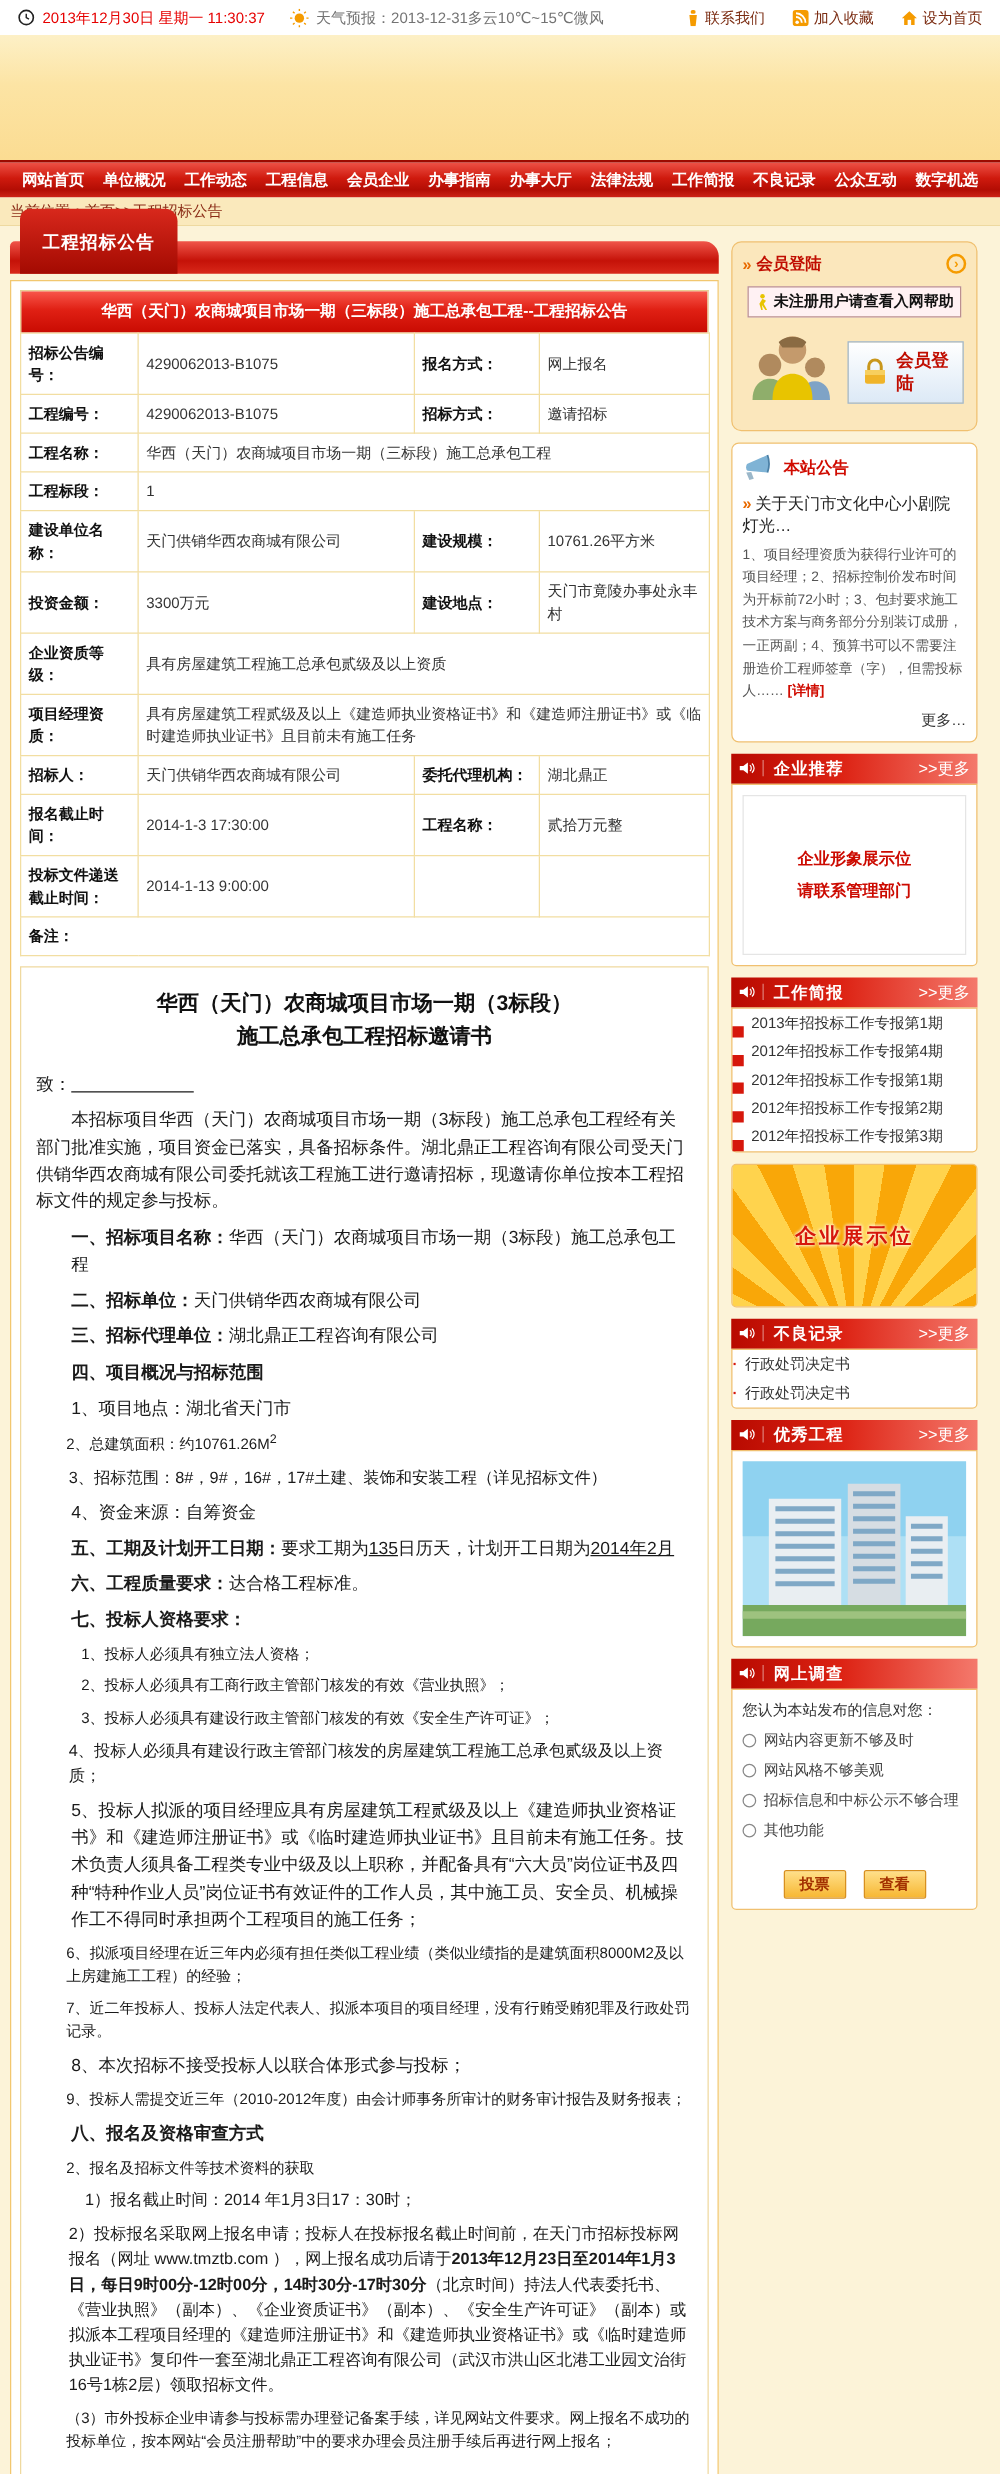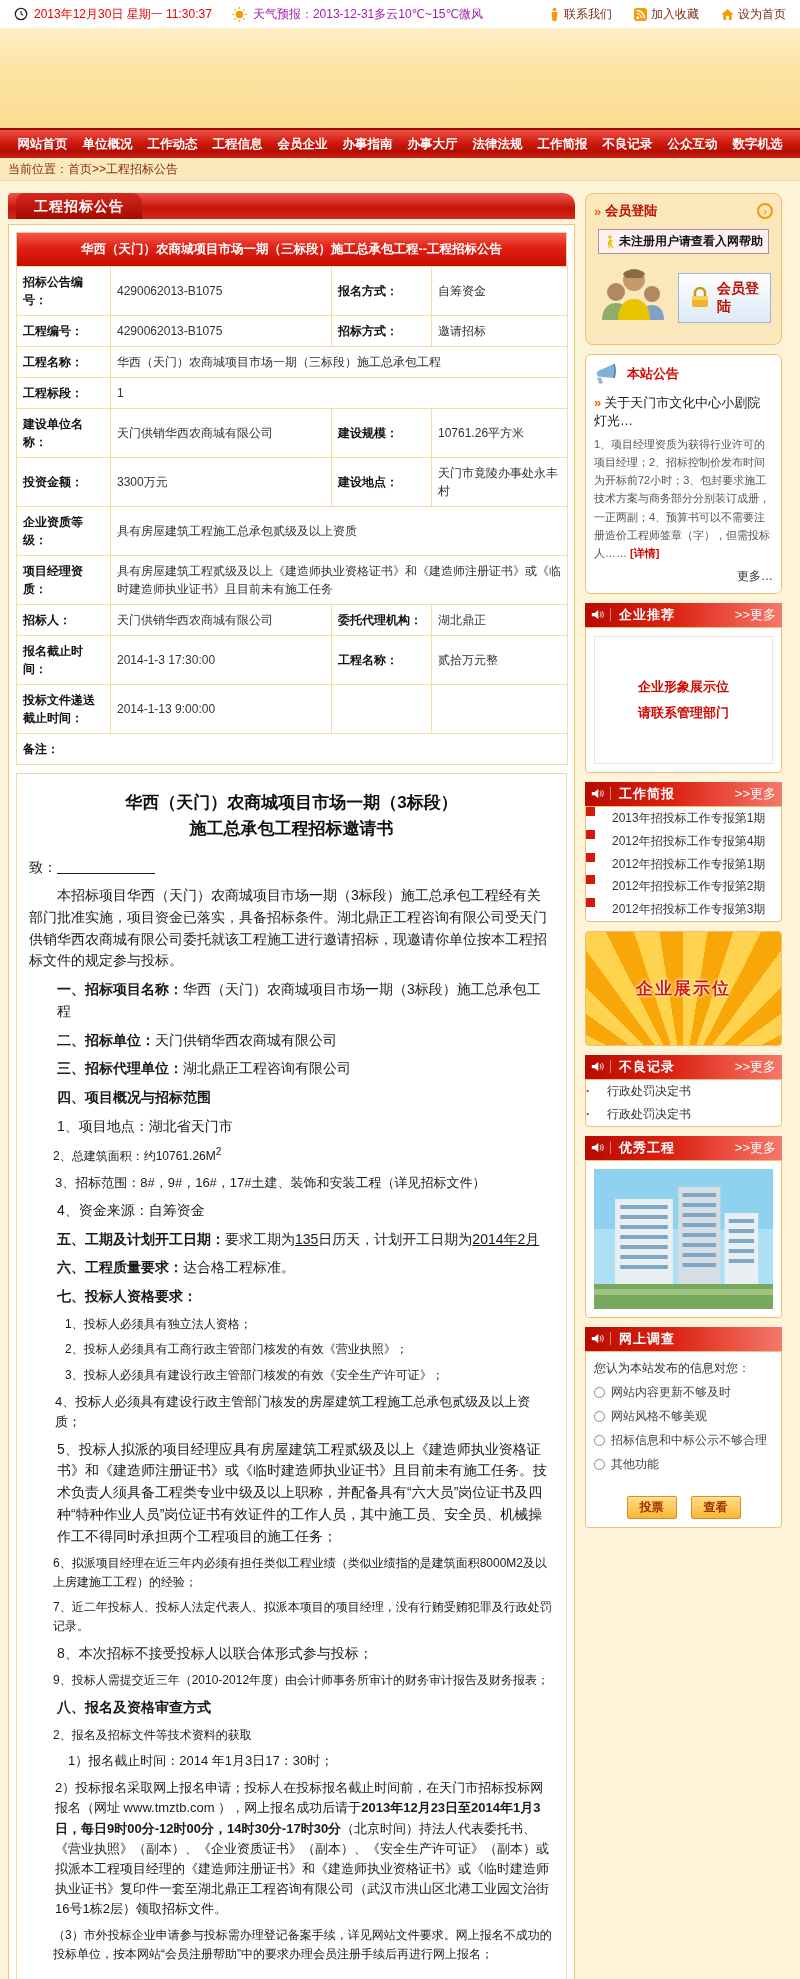--- a/index.html
+++ b/index.html
@@ -7,21 +7,21 @@
   body {
     width:800px; background:#fff;
     font-family:"Liberation Sans","DejaVu Sans",sans-serif;
     color:#333;
   }
   .page { width:800px; overflow:hidden; }
 
   
   .topbar { height:28px; display:flex; align-items:center; background:#fff; padding:0 14px; font-size:12px; gap:6px; }
   .topbar .date { color:#e60000; margin-right:14px; white-space:nowrap; }
-  .topbar .weather { color:#a21caf; white-space:nowrap; }
+  .topbar .weather { color:#737373; white-space:nowrap; }
   .topbar .spacer { flex:1; }
   .top-link { display:flex; align-items:center; gap:4px; color:#7b2c12; margin-left:16px; cursor:pointer; white-space:nowrap; }
   .ic { display:inline-block; line-height:0; }
 
   
   .banner { height:100px; background:linear-gradient(180deg,#fdf0c6 0%,#fce4a4 40%,#fbdc92 100%); }
 
   
   .nav { height:30px; background:linear-gradient(180deg,#ee5146 0%,#cf1a0e 45%,#b30d04 78%,#ce2417 100%);
          border-top:2px solid #9c0a00; display:flex; align-items:center; justify-content:space-around; padding:0 10px; }
@@ -32,21 +32,21 @@
                 font-size:12px; color:#8a2b16; padding-left:8px; }
 
   
   .main { background:#fcf3d8; padding:12px 8px 0 8px; display:flex; gap:10px; align-items:flex-start; }
   .left-col { width:567px; }
   .right-col { width:197px; display:flex; flex-direction:column; gap:9px; }
 
   
   .tab-strip { height:26px; background:linear-gradient(180deg,#f0564a,#c51208 60%,#d8281a); border-radius:4px 12px 0 0; display:flex; align-items:flex-end; }
   .tab-strip .tab { background:linear-gradient(180deg,#d8281c,#a30a01); color:#fff; font-weight:bold; font-size:14px;
-                    padding:0 18px; line-height:26px; border-radius:8px 10px 0 0; margin-left:8px; letter-spacing:1px; }
+                    padding:13px 18px; line-height:26px; border-radius:8px 10px 0 0; margin-left:8px; letter-spacing:1px; }
   .content-box { border:1px solid #f2c76f; background:#fff; padding:7px; margin-top:5px; }
 
   .notice-title-bar { background:linear-gradient(180deg,#f8564a 0%,#e02014 45%,#c90b02 100%);
                       color:#fff; font-weight:bold; font-size:12.5px; text-align:center; padding:8px 4px;
                       border:1px solid #e8cf96; border-bottom:none; }
   table.info { width:100%; border-collapse:collapse; table-layout:fixed; font-size:12px; }
   table.info td { border:1px solid #f2dea2; padding:6px; color:#333; word-break:break-all; line-height:1.5; }
   table.info td.th { font-weight:bold; color:#111; }
 
   .invite-box { border:1px solid #efd9a0; margin-top:8px; padding:16px 12px 20px 12px; color:#1a1a1a; }
@@ -86,21 +86,21 @@
                 display:flex; align-items:center; color:#fff; }
   .red-header .spk { width:26px; display:flex; justify-content:center; border-right:1px solid rgba(255,255,255,.45); }
   .red-header .ttl { flex:1; font-weight:bold; font-size:13px; padding-left:8px; letter-spacing:1px; }
   .red-header .more { font-size:13px; padding-right:6px; cursor:pointer; color:#fff;text-align:center; }
   .sec-body { padding:8px; }
 
   .rec-box { border:1px solid #e5e5e5; height:128px; display:flex; flex-direction:column; align-items:center; justify-content:center;
              gap:8px; color:#cc0a00; font-weight:bold; font-size:13px; }
 
   ul.plain { list-style:none; margin:0; padding:0; }
-  .brief-item, .bad-item { display:flex; align-items:flex-start; gap:17px; font-size:12px; color:#333; line-height:1.9; cursor:pointer; }
+  .brief-item, .bad-item { display:flex; align-items:flex-end; gap:6px; font-size:12px; color:#333; line-height:1.9; cursor:pointer; }
   .bullet-sq { width:9px; height:9px; background:#d6170b; flex:none; }
   .bullet-dot { color:#d6170b; font-weight:bold; }
 
   .ad-banner { height:115px; border-radius:4px; display:flex; align-items:center; justify-content:center;
                background:repeating-conic-gradient(from -90deg at 50% 135%, #ffd34d 0 9deg, #f9a708 9deg 18deg);
                border:1px solid #f0c070; }
   .ad-banner span { color:#d6170b; font-weight:bold; font-size:17px; letter-spacing:2px; text-shadow:0 0 3px #fff,0 0 3px #fff; }
 
   .photo { width:100%; height:140px; display:block; }
 
@@ -197,21 +197,21 @@
               <col style="width:94px">
               <col style="width:221px">
               <col style="width:100px">
               <col style="width:136px">
             </colgroup>
           <tbody>
               <tr>
                 <td class="th">招标公告编号：</td>
                 <td>4290062013-B1075</td>
                 <td class="th">报名方式：</td>
-                <td>自筹资金</td>
+                <td>网上报名</td>
               </tr>
               <tr>
                 <td class="th">工程编号：</td>
                 <td>4290062013-B1075</td>
                 <td class="th">招标方式：</td>
                 <td>邀请招标</td>
               </tr>
               <tr>
                 <td class="th">工程名称：</td>
                 <td colspan="3">华西（天门）农商城项目市场一期（三标段）施工总承包工程</td>

